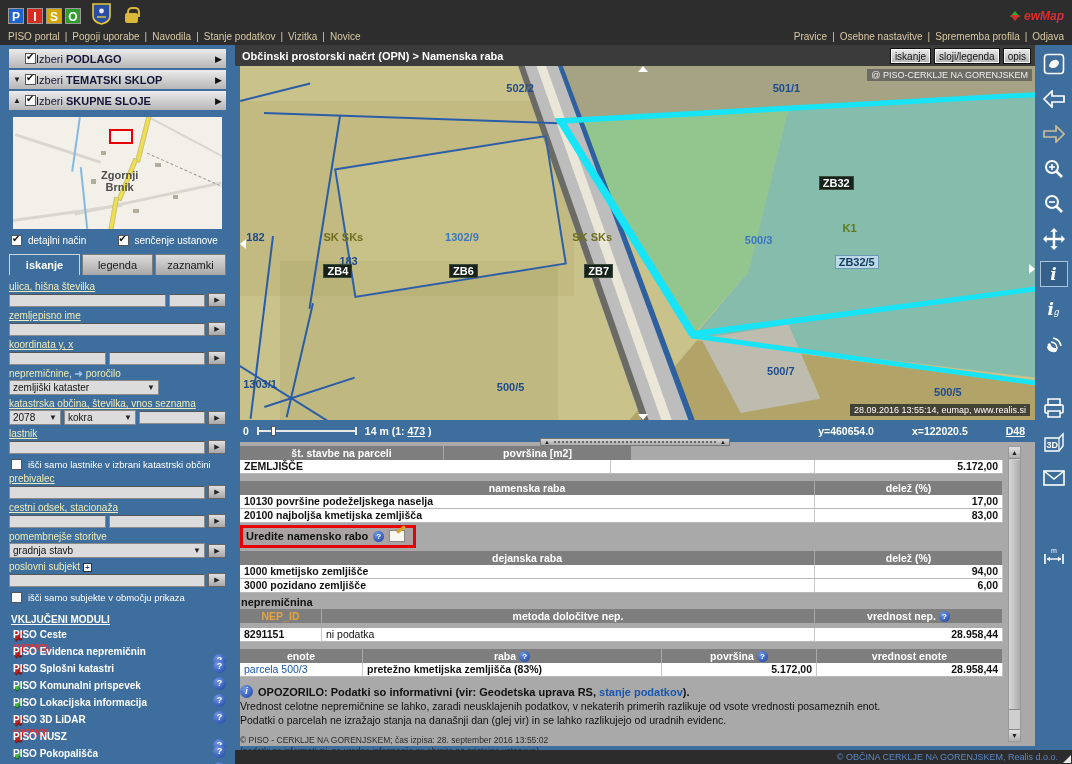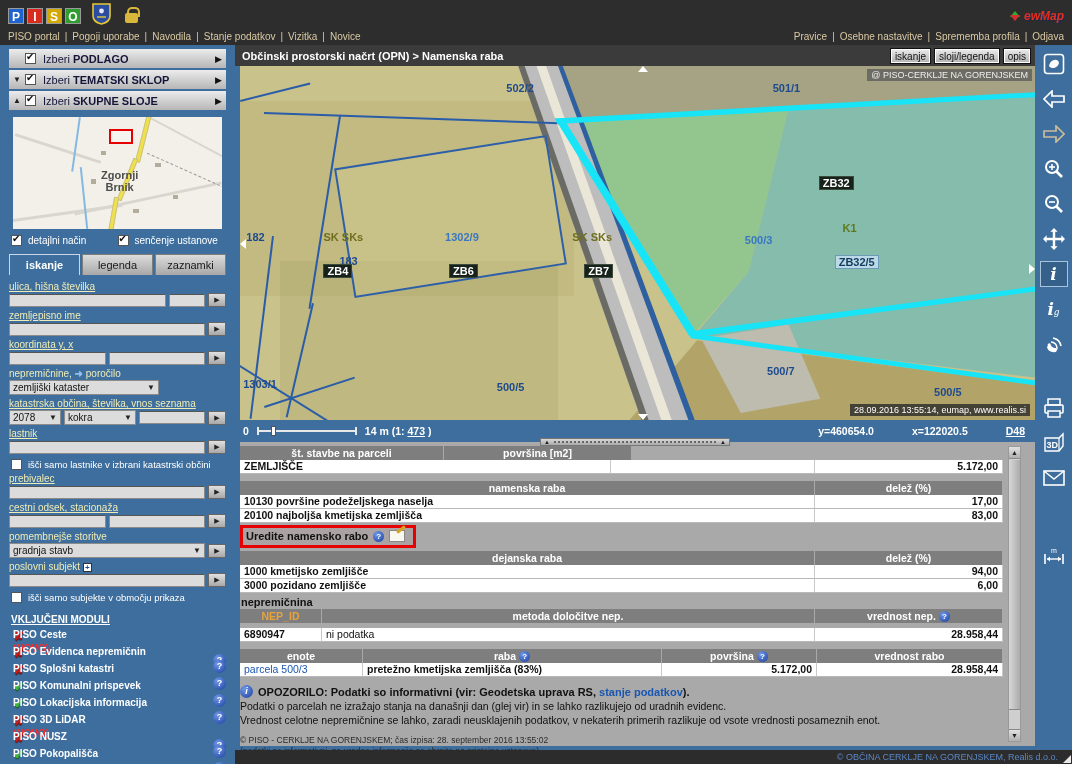--- a/index.html
+++ b/index.html
@@ -23,21 +23,21 @@
   .nav-left { display:flex; } .nav-right { display:flex; margin-left:auto; }
   .navitem { cursor:pointer; }
   .navitem + .navitem::before { content:"|"; margin:0 5px; color:#d9c9a3; }
 
   
   #sidebar { position:absolute; left:0; top:45px; width:235px; height:719px; background:#3d6e9d; padding:4px 9px 0 9px; z-index:10; }
   .acc-panel { height:19px; margin-bottom:2px; background:linear-gradient(#ececec,#b6b6b6); display:flex; align-items:center; padding:0 4px; font-size:11px; color:#15153a; cursor:pointer; }
   .acc-state { width:12px; font-size:8px; color:#222; }
   .cb { width:11px; height:11px; background:#fff; border:1px solid #555; display:inline-block; position:relative; flex:none; cursor:pointer;}
   .cb.checked::after { content:"✔"; position:absolute; left:0px; top:-3px; font-size:10px; color:#111; }
-  .acc-label { margin-left:7px; }
+  .acc-label { }
   .acc-label b { font-weight:bold; }
   .acc-arrow { margin-left:auto; font-size:9px; color:#111; }
 
   #minimap { width:209px; height:112px; background:#f3f0e9; margin:7px auto 0 auto; position:relative; overflow:hidden; }
   .mm-road { position:absolute; background:#d9d6cf; }
   .mm-yellow { position:absolute; background:#f0e049; border:1px solid #c9c28a; }
   .mm-blue { position:absolute; background:#85b8e3; }
   .mm-dot { position:absolute; border-top:1px dashed #9a9a9a; }
   .mm-bld { position:absolute; background:#b3ab9c; }
   .mm-place { position:absolute; left:88px; top:52px; color:#4c4c4c; font-weight:bold; font-size:11px; text-align:center; line-height:12px; }
@@ -551,56 +551,56 @@
         <div class="tr">
           <span class="th orange t4c1">NEP_ID</span>
           <span class="th t4c2">metoda določitve nep.</span>
           <span class="th t4c3">
             <span>vrednost nep.</span>
               <span class="q-mini">?</span>
           </span>
         </div>
         <div class="gap4"></div>
         <div class="tr">
-          <span class="td b t4c1">6890947</span>
+          <span class="td b t4c1">8291151</span>
           <span class="td t4c2">ni podatka</span>
           <span class="td num t4c3">28.958,44</span>
         </div>
       </div>
       <div class="gap6"></div>
       <div class="tbl">
         <div class="tr">
           <span class="th t5c1">enote</span>
           <span class="th t5c2">
             <span>raba</span>
               <span class="q-mini">?</span>
           </span>
           <span class="th t5c3">
             <span>površina</span>
               <span class="q-mini">?</span>
           </span>
-          <span class="th t5c4">vrednost rabo</span>
+          <span class="th t5c4">vrednost enote</span>
         </div>
         <div class="tr">
           <span class="td t5c1 link">parcela 500/3</span>
           <span class="td b t5c2">pretežno kmetijska zemljišča (83%)</span>
           <span class="td num t5c3">5.172,00</span>
           <span class="td num t5c4">28.958,44</span>
         </div>
       </div>
       <div id="warning">
         <div class="warn-head">
           <span class="info-circle">i</span>
           <span>
             <span>OPOZORILO: Podatki so informativni (vir: Geodetska uprava RS,</span>
             <span class="link">stanje podatkov</span><span>).</span>
           </span>
         </div>
+        <div class="warn-line">Vrednost celotne nepremičnine se lahko, zaradi neusklajenih podatkov, v nekaterih primerih razlikuje od vsote vrednosti posameznih enot.</div>
         <div class="warn-line">Podatki o parcelah ne izražajo stanja na današnji dan (glej vir) in se lahko razlikujejo od uradnih evidenc.</div>
-        <div class="warn-line">Vrednost celotne nepremičnine se lahko, zaradi neusklajenih podatkov, v nekaterih primerih razlikuje od vsote vrednosti posameznih enot.</div>
       </div>
       <div id="panel-foot">
         <div>© PISO - CERKLJE NA GORENJSKEM; čas izpisa: 28. september 2016 13:55:02</div>
         <div>(podatki so informativni, za uradne informacije se obrnite na pristojne ustanove)</div>
       </div>
     </div>
     <div id="panel-scroll">
       <div class="sc-btn">▲</div>
       <div class="sc-thumb"></div>
       <div class="sc-btn bot">▼</div>

